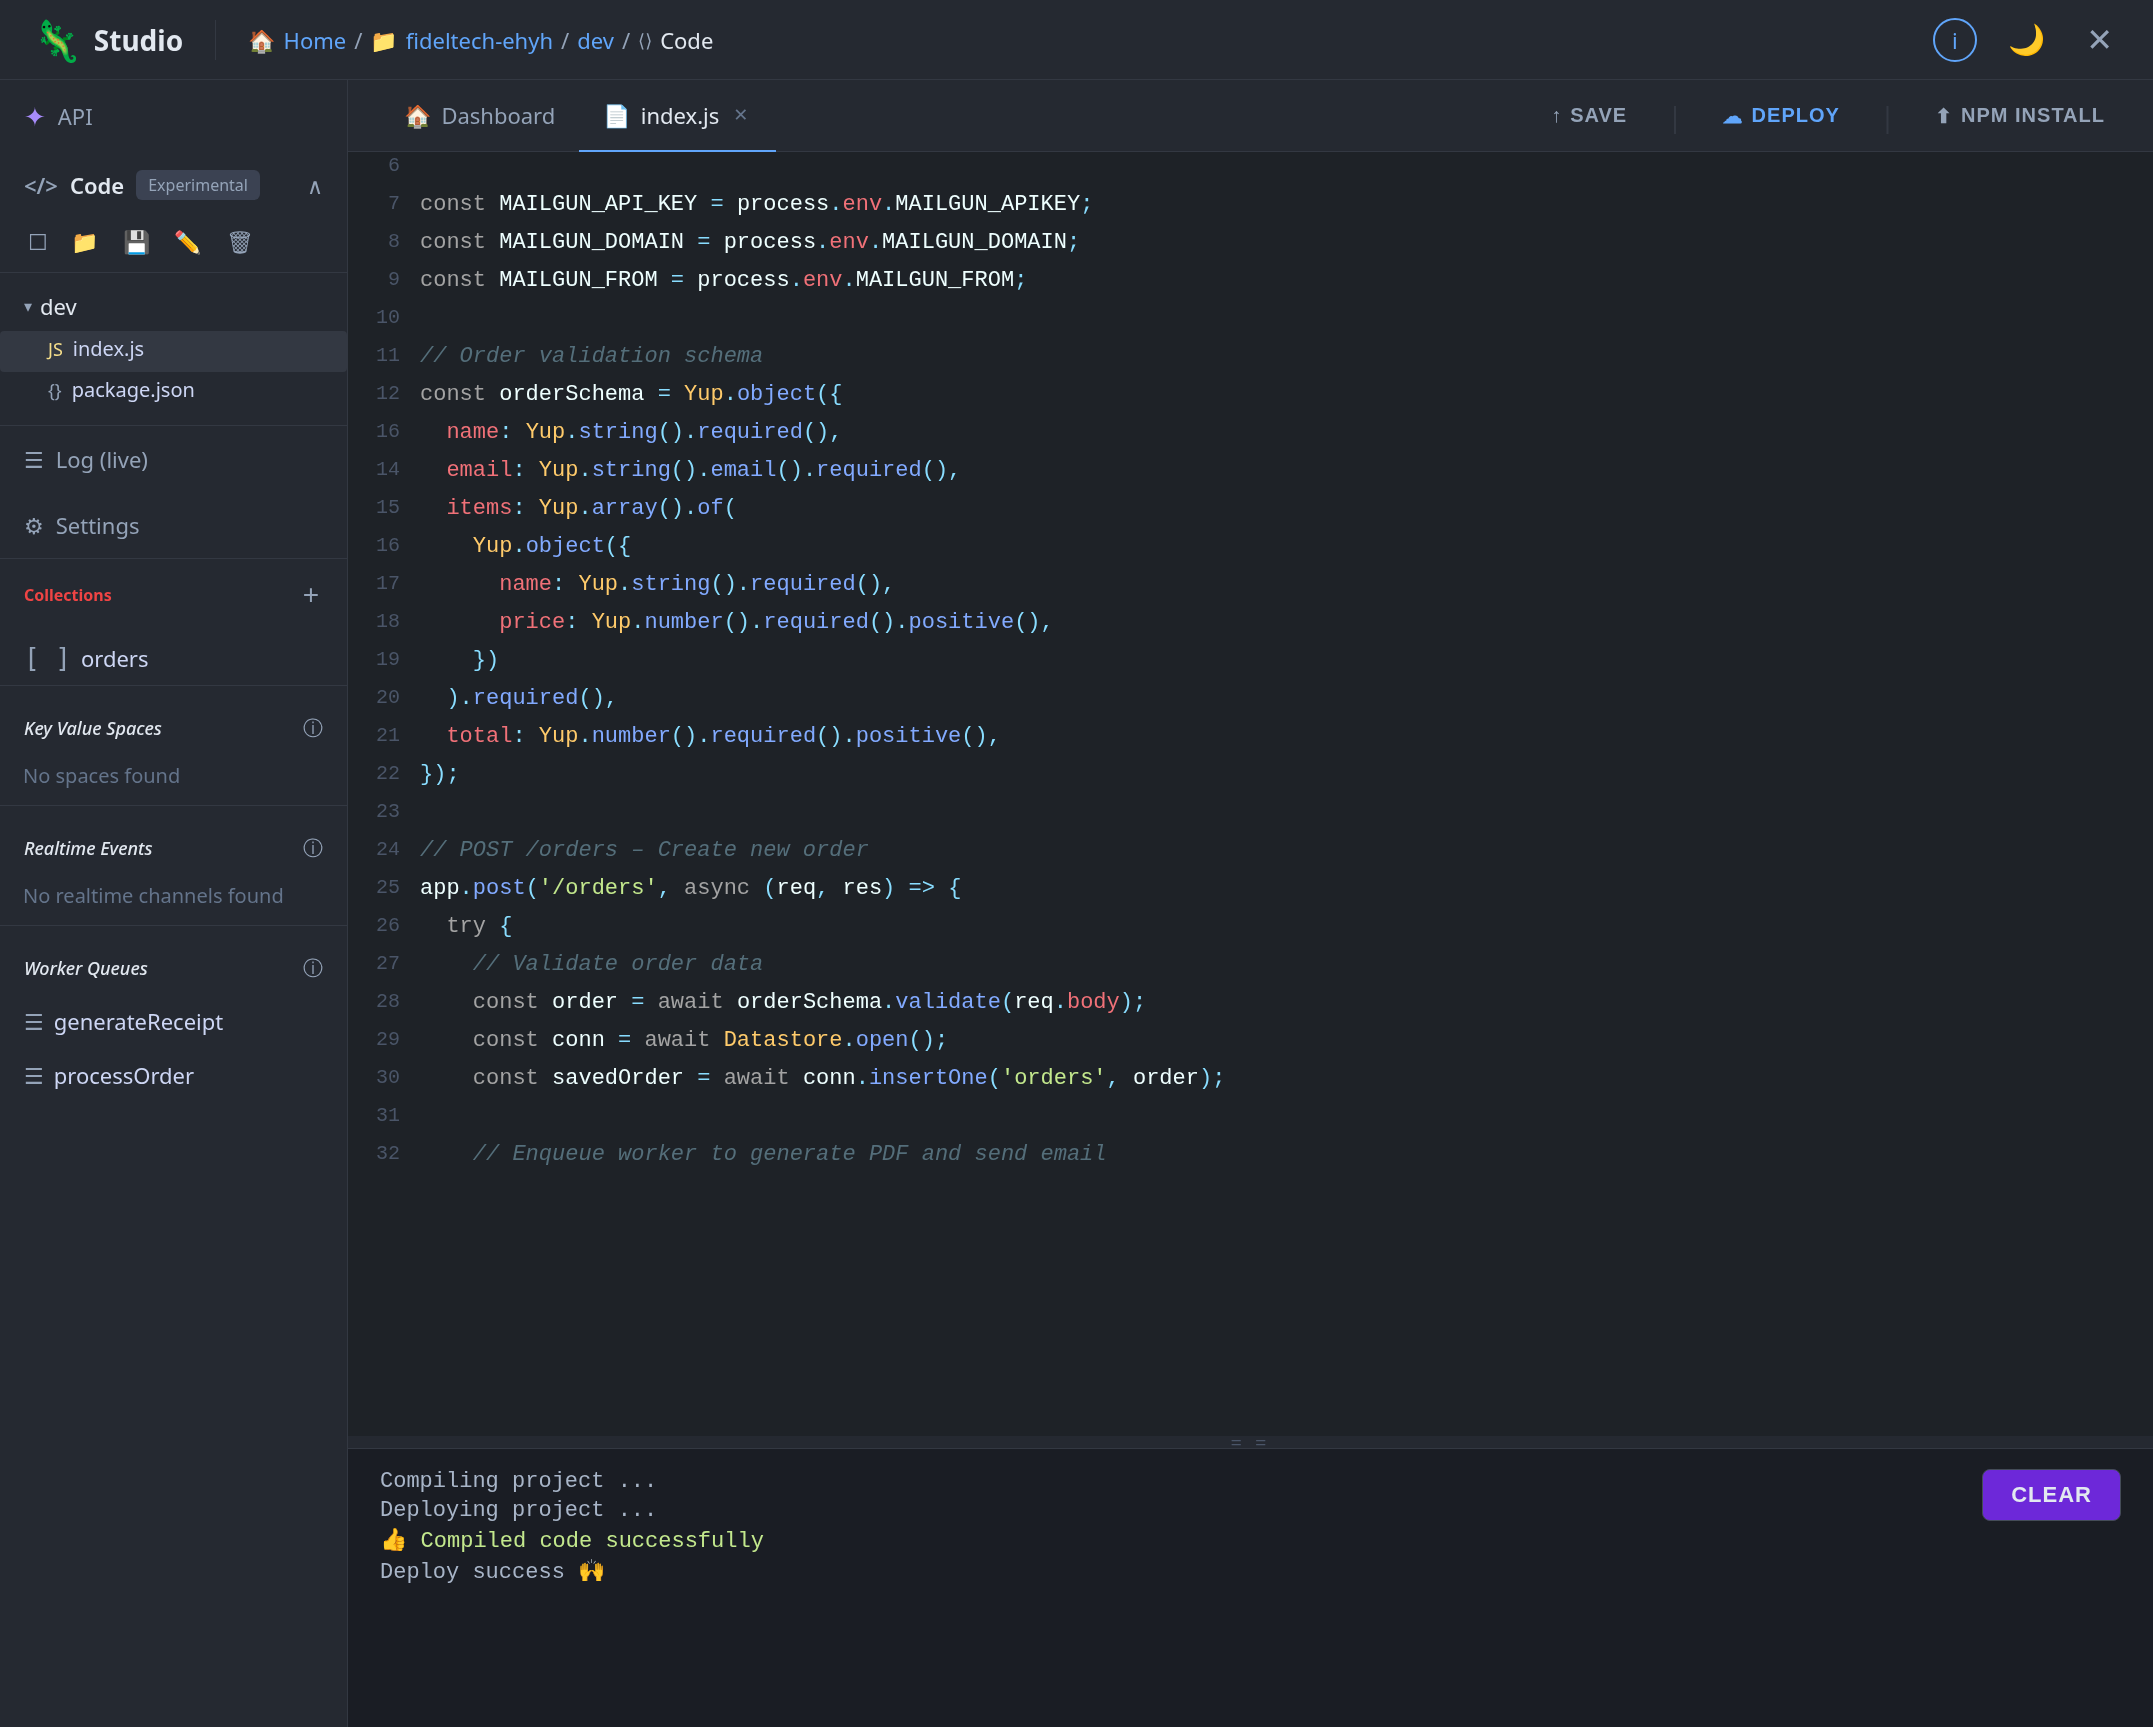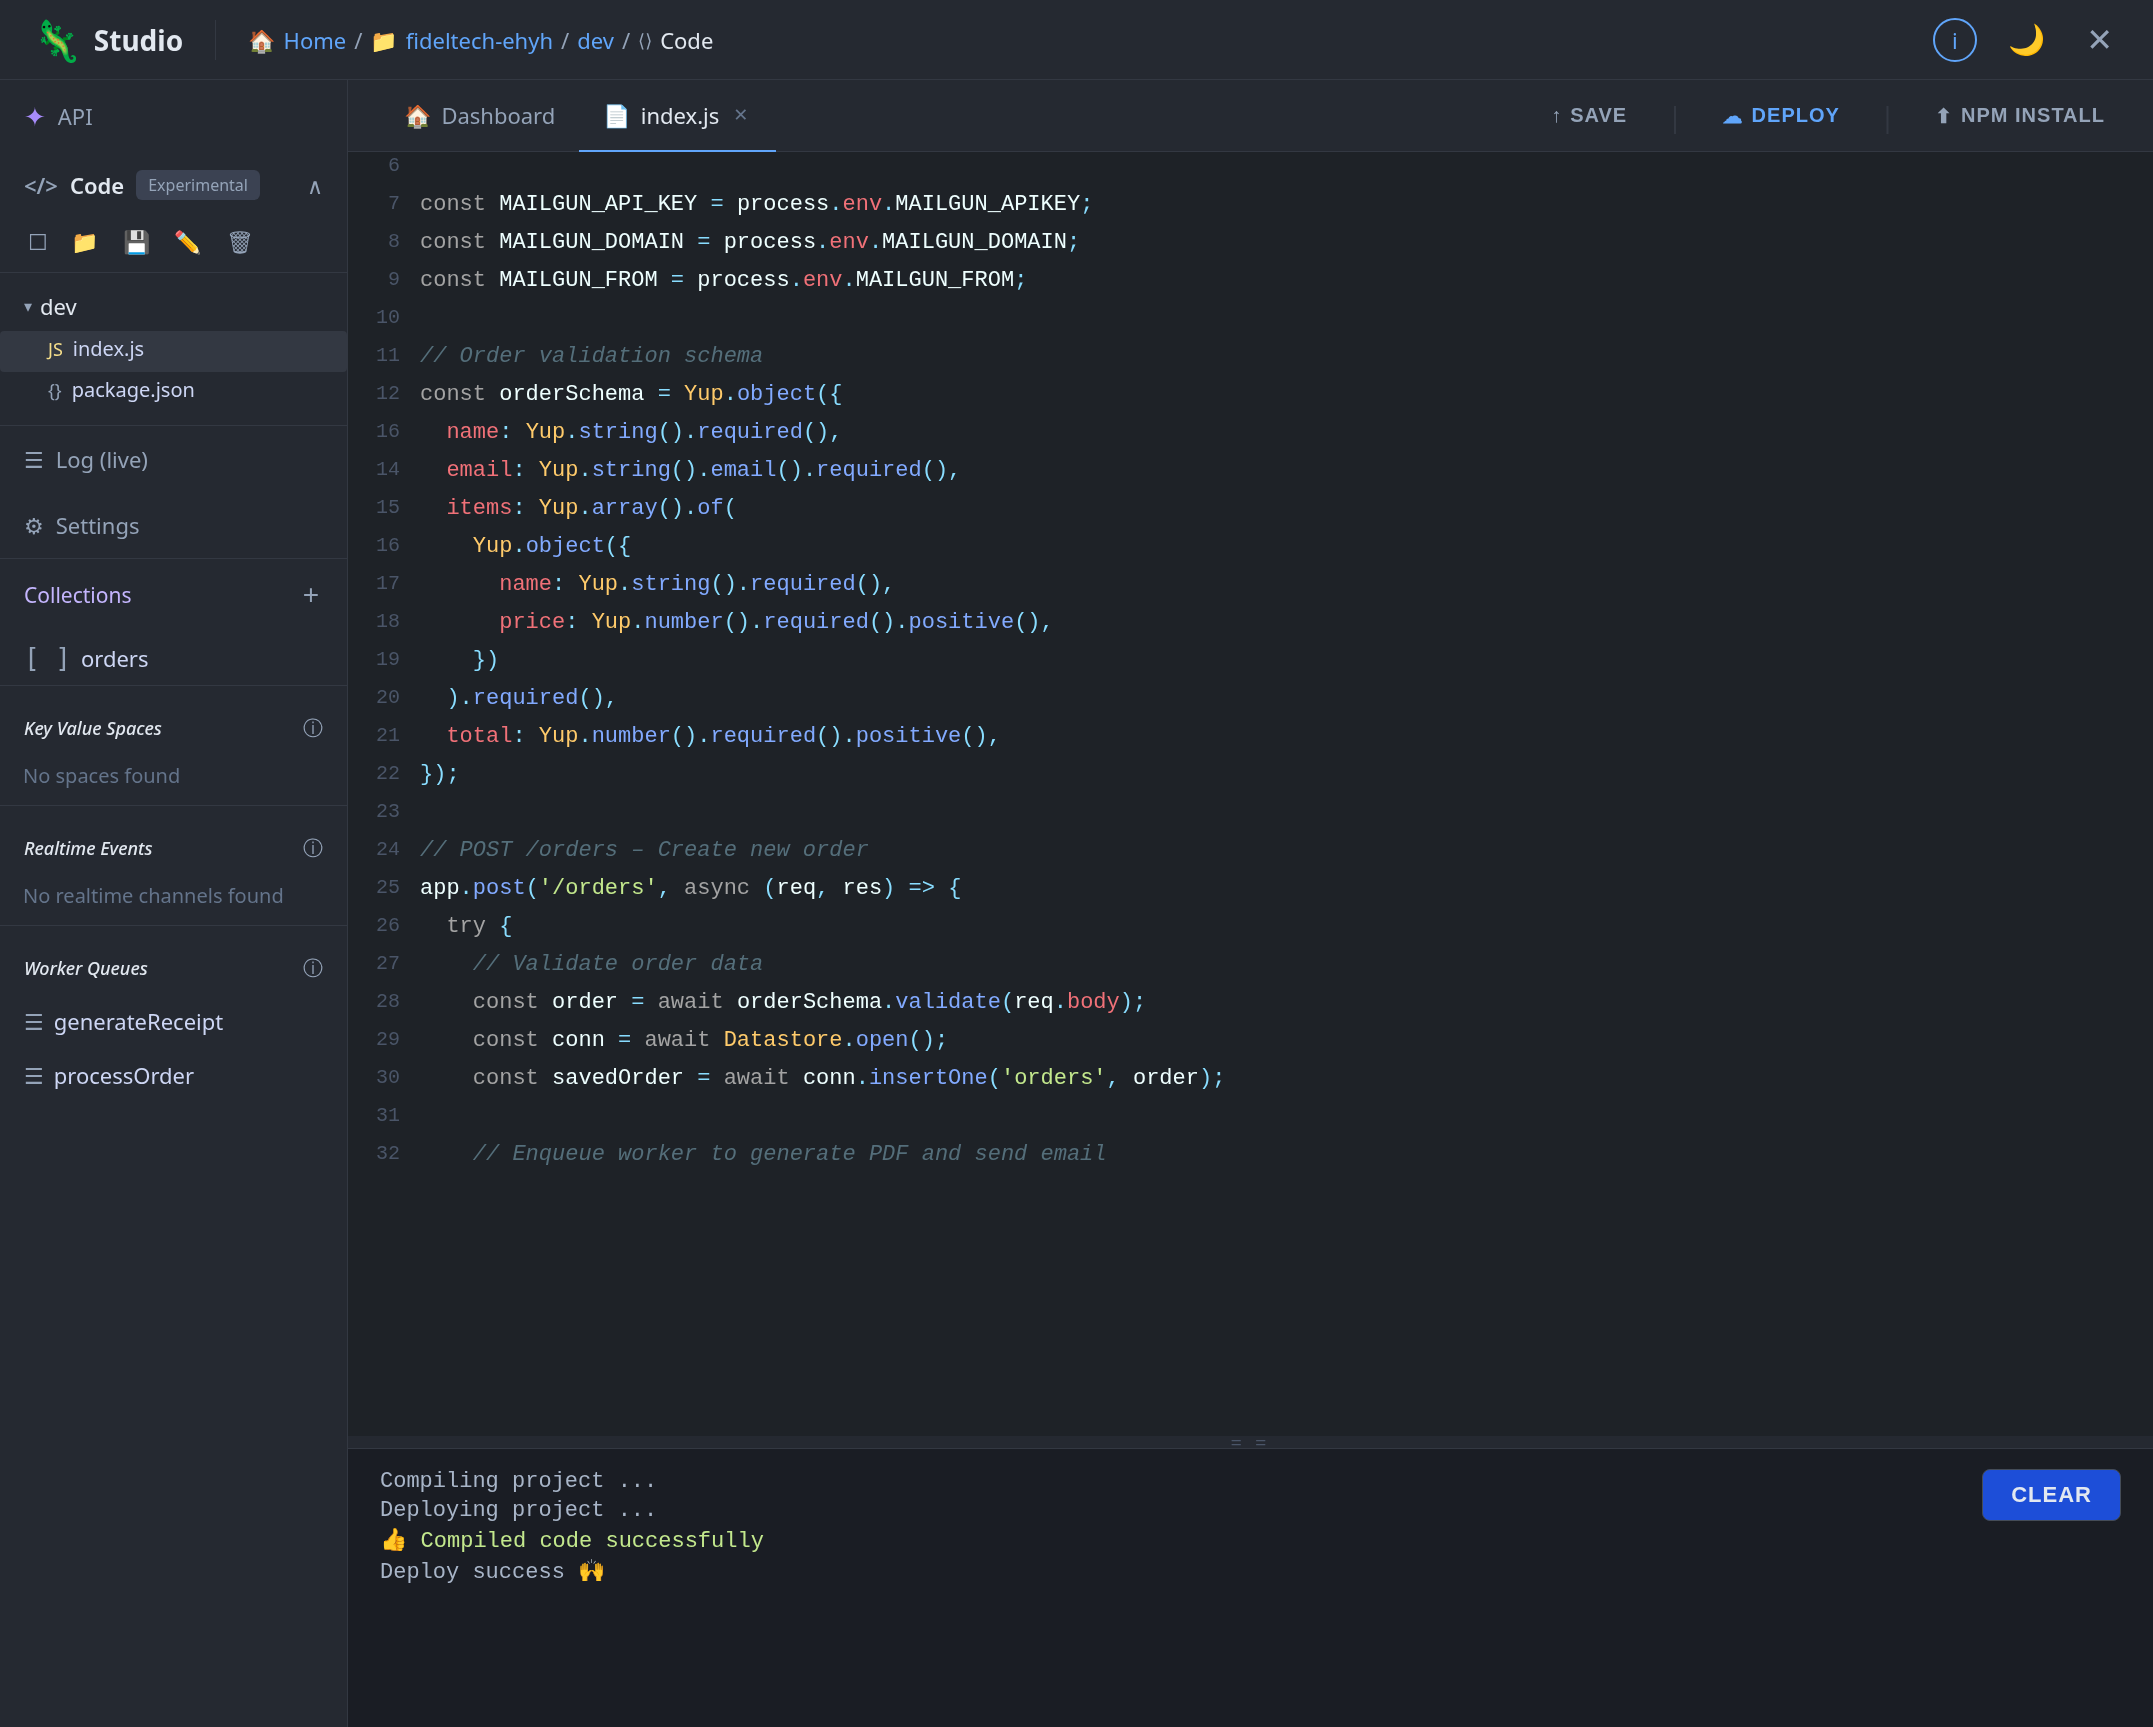--- a/index.html
+++ b/index.html
@@ -61,21 +61,21 @@
     .file-toolbar-btn { background: none; border: none; cursor: pointer; color: #94a3b8; font-size: 22px; padding: 6px 10px; border-radius: 6px; }
 
     
     .sidebar-section { padding: 16px 0 0 0; border-top: 1px solid #333842; }
     .sidebar-section-row { display: flex; align-items: center; justify-content: space-between; padding: 12px 24px; }
     .sidebar-section-title { font-size: 18px; color: #e2e8f0; font-weight: 500; font-style: italic; }
     .sidebar-section-info { color: #94a3b8; font-size: 20px; cursor: pointer; }
     .sidebar-section-sub { font-size: 20px; color: #64748b; padding: 8px 23px 16px; }
 
     .collections-header { display: flex; align-items: center; justify-content: space-between; padding: 16px 24px; border-top: 1px solid #333842; }
-    .collections-title { font-size: 21px; color: #c4b5fd; font-weight: 400; }
+    .collections-title { font-size: 16px; color: #ef4444; font-weight: 700; }
     .add-btn { background: none; border: none; cursor: pointer; color: #94a3b8; font-size: 28px; padding: 4px; }
     .collection-item { display: flex; align-items: center; gap: 10px; padding: 12px 24px; font-size: 22px; color: #cdd6f4; cursor: pointer; }
     .collection-bracket { color: #94a3b8; font-size: 26px; font-family: monospace; }
 
     
     .worker-item { display: flex; align-items: center; gap: 10px; padding: 12px 24px; font-size: 22px; color: #cdd6f4; cursor: pointer; }
     .worker-icon { color: #94a3b8; font-size: 22px; }
 
     
     .main-content { flex: 1; display: flex; flex-direction: column; overflow: hidden; background: #1e2227; }
@@ -127,21 +127,21 @@
       height: 279px; background: #1a1d24; border-top: 1px solid #333842;
       padding: 20px 32px; font-family: 'Courier New', monospace; font-size: 22px;
       color: #cdd6f4; display: flex; flex-direction: column; flex-shrink: 0;
       position: relative; overflow-y: auto;
     }
     .terminal-line { margin-bottom: 4px; color: #a8b5c8; }
     .terminal-line.success { color: #c3e88d; }
     .terminal-line.deploy { color: #a8b5c8; }
     .clear-btn {
       position: absolute; top: 20px; right: 32px;
-      background: #1d4ed8; border: 1px solid #444c58; color: #e2e8f0;
+      background: #6d28d9; border: 1px solid #444c58; color: #e2e8f0;
       font-size: 22px; font-weight: 700; padding: 12px 28px; border-radius: 8px;
       cursor: pointer; letter-spacing: 1px;
     }
   </style>
 </head>
 <body>
 
 <div class="top-header">
   <div class="top-header-left">
     <div class="logo">

